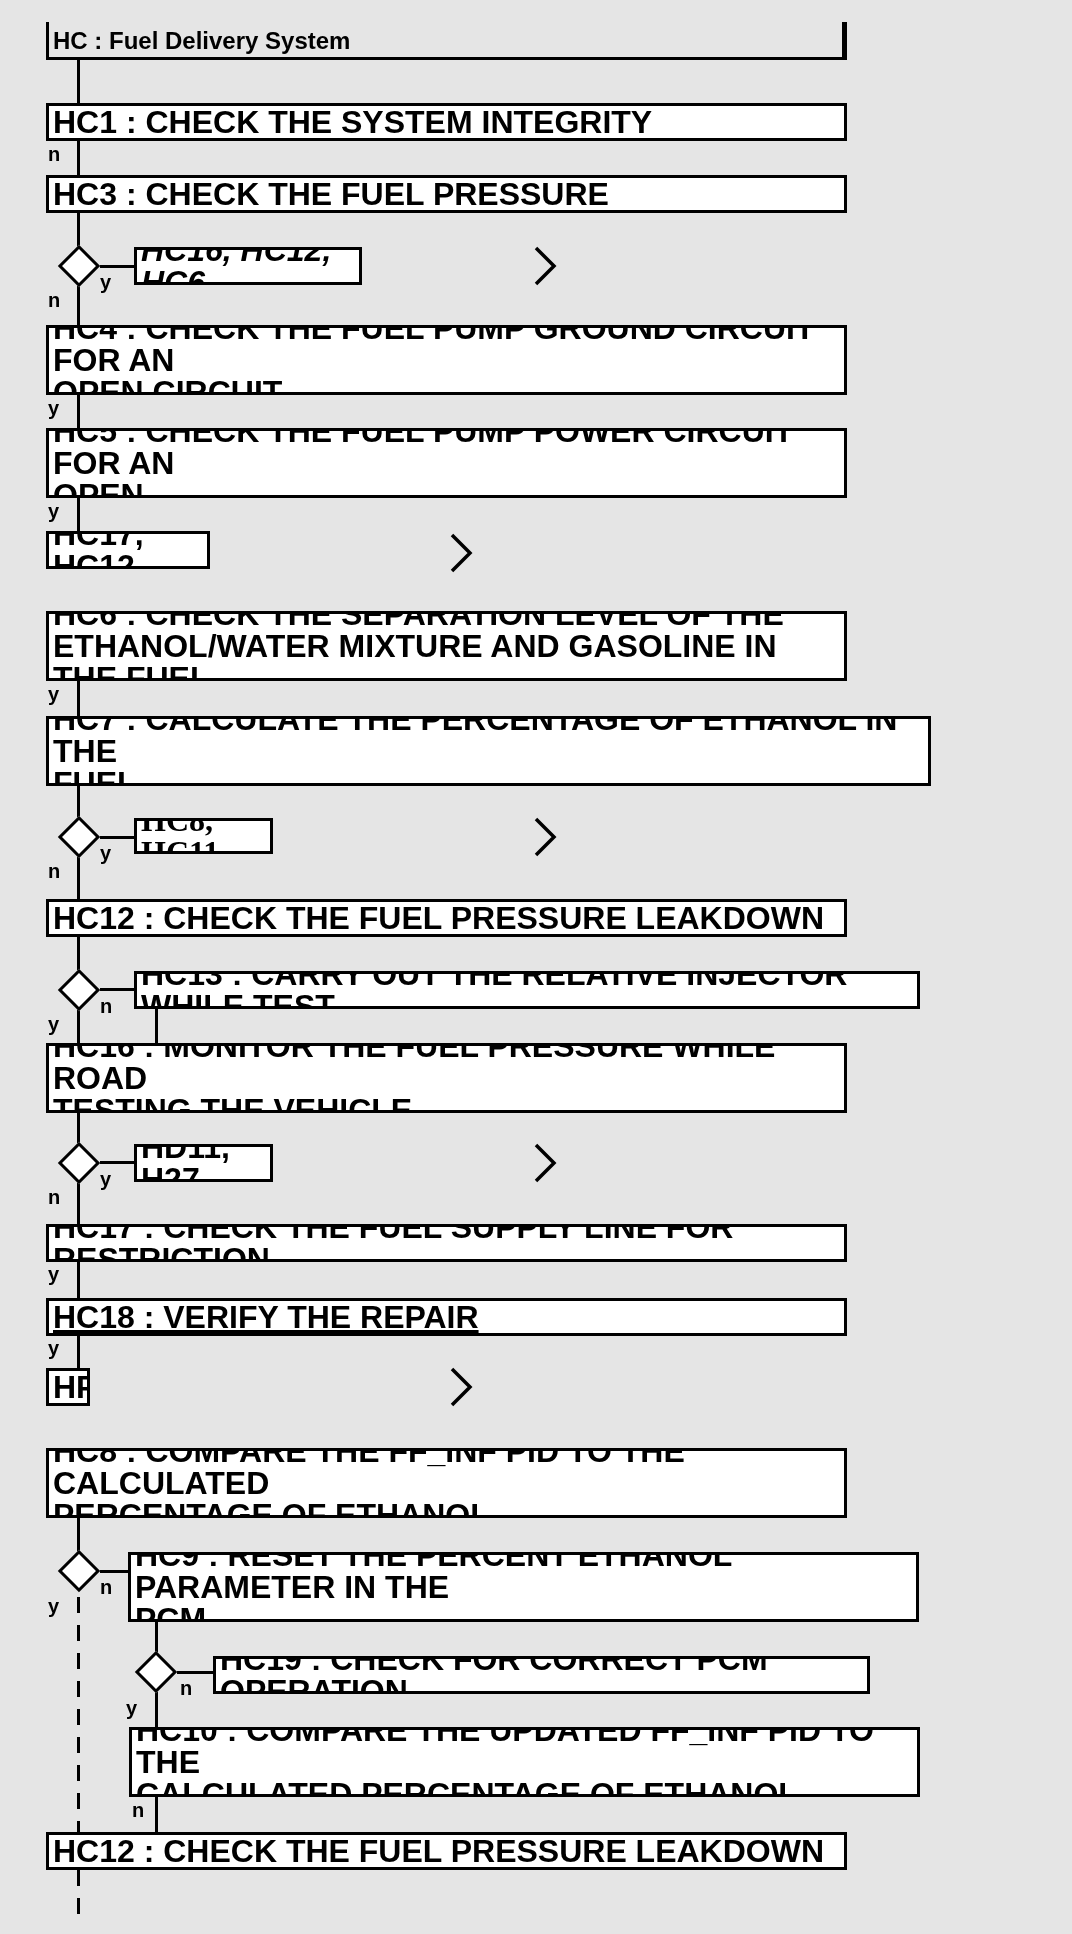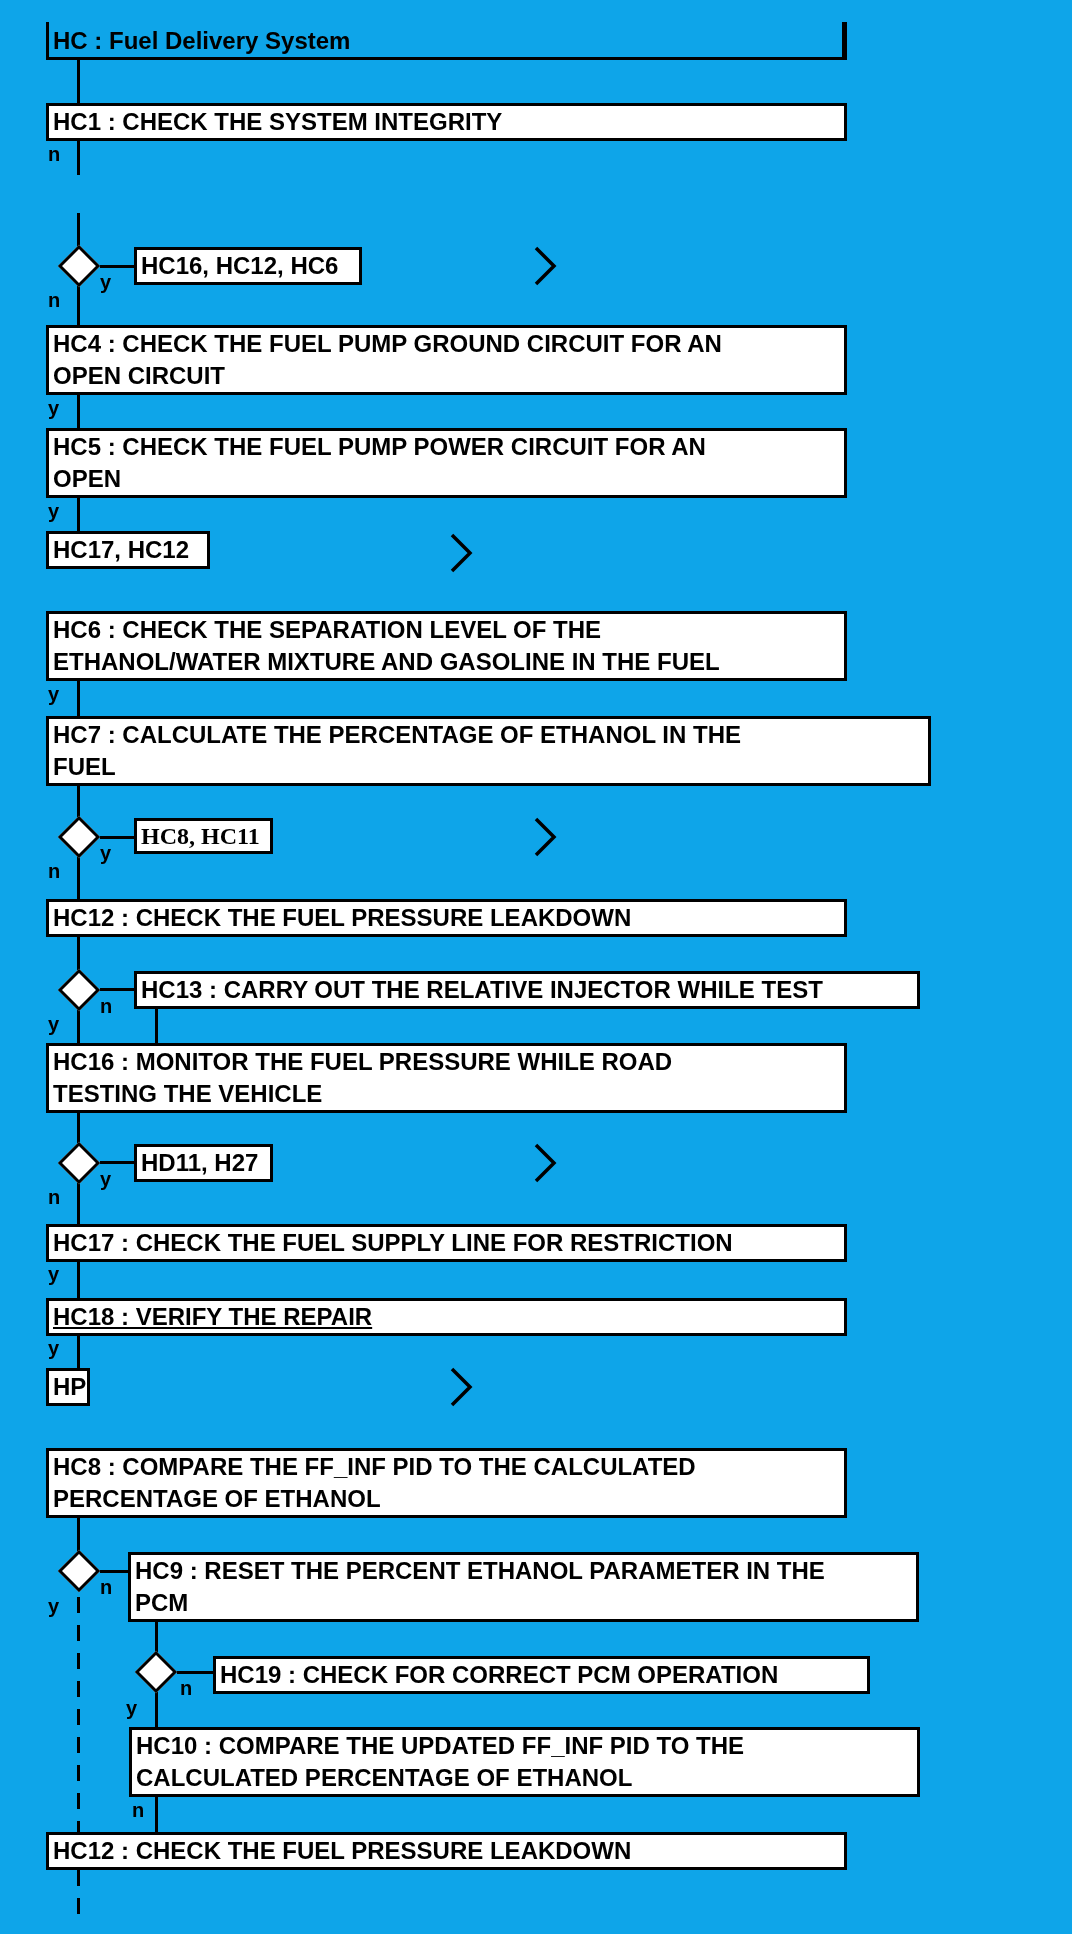--- a/index.html
+++ b/index.html
@@ -1,22 +1,22 @@
 <!DOCTYPE html>
 <html><head>
 <meta charset="utf-8">
 <style>
   html, body { margin:0; padding:0; background:#ffffff; }
   .canvas {
-    position:relative; width:1072px; height:1934px; background:#0ea5e9;
+    position:relative; width:1072px; height:1934px; background:#e5e5e5;
     font-family:"Liberation Sans", sans-serif; color:#000;
   }
   .box {
     position:absolute; box-sizing:border-box; border:3px solid #000; background:#fff;
-    font-weight:bold; font-size:24px; line-height:32px;
+    font-weight:bold; font-size:32px; line-height:32px;
     display:flex; align-items:center; padding:0 4px;
     white-space:pre-line; overflow:hidden;
   }
   .frame {
     position:absolute; left:46px; top:22px; width:801px; height:38px;
     box-sizing:border-box; border-left:3px solid #000; border-right:5px solid #000;
     border-bottom:3px solid #000;
   }
   .frame-title {
     position:absolute; left:4px; bottom:2px; font-weight:bold; font-size:24px;
@@ -76,21 +76,22 @@
   <div class="hl" style="left:177px; top:1671px; width:36px;"></div>
 
   <div class="dm" style="left:64px;  top:251px;"></div>
   <div class="dm" style="left:64px;  top:822px;"></div>
   <div class="dm" style="left:64px;  top:975px;"></div>
   <div class="dm" style="left:64px;  top:1148px;"></div>
   <div class="dm" style="left:64px;  top:1556px;"></div>
   <div class="dm" style="left:141px; top:1657px;"></div>
 
   <div class="box" style="left:46px;  top:103px;  width:801px; height:38px;">HC1 : CHECK THE SYSTEM INTEGRITY</div>
-  <div class="box" style="left:134px; top:247px;  width:228px; height:38px;">HC16, HC12, HC6</div>
+  <div class="box" style="left:46px;  top:175px;  width:801px; height:38px;">HC3 : CHECK THE FUEL PRESSURE</div>
+  <div class="box" style="left:134px; top:247px;  width:228px; height:38px;font-style:italic;">HC16, HC12, HC6</div>
   <div class="box" style="left:46px;  top:325px;  width:801px; height:70px;">HC4 : CHECK THE FUEL PUMP GROUND CIRCUIT FOR AN
 OPEN CIRCUIT</div>
   <div class="box" style="left:46px;  top:428px;  width:801px; height:70px;">HC5 : CHECK THE FUEL PUMP POWER CIRCUIT FOR AN
 OPEN</div>
   <div class="box" style="left:46px;  top:531px;  width:164px; height:38px;">HC17, HC12</div>
   <div class="box" style="left:46px;  top:611px;  width:801px; height:70px;">HC6 : CHECK THE SEPARATION LEVEL OF THE
 ETHANOL/WATER MIXTURE AND GASOLINE IN THE FUEL</div>
   <div class="box" style="left:46px;  top:716px;  width:885px; height:70px;">HC7 : CALCULATE THE PERCENTAGE OF ETHANOL IN THE
 FUEL</div>
   <div class="box" style="left:134px; top:818px;  width:139px; height:36px;font-family:Liberation Serif, serif;">HC8, HC11</div>

